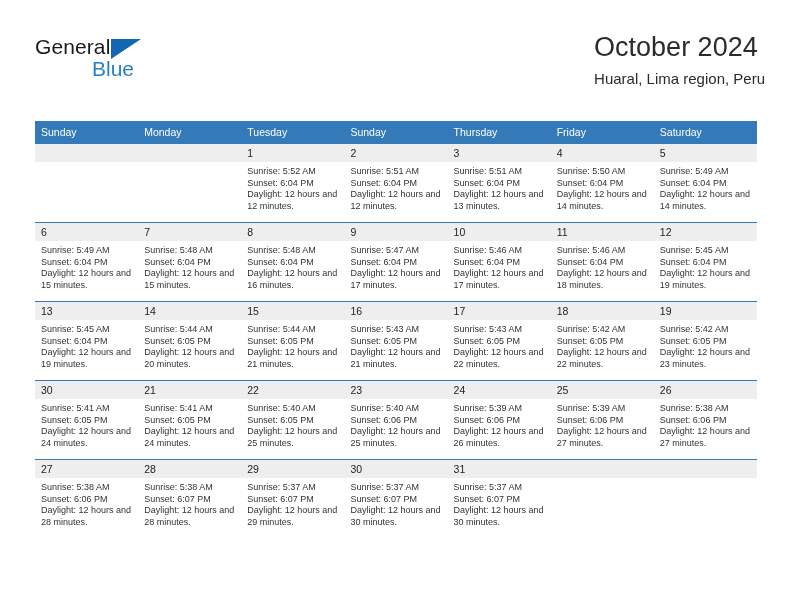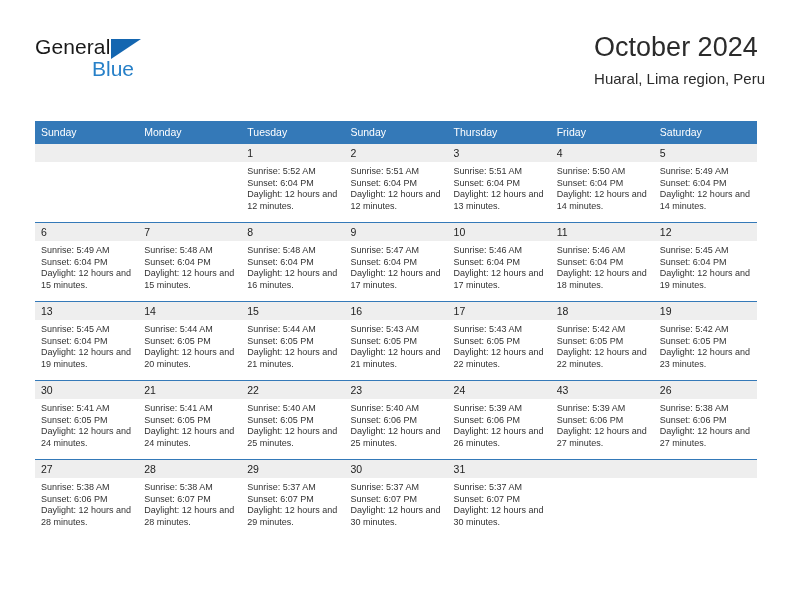--- a/index.html
+++ b/index.html
@@ -385,21 +385,21 @@
           </td>
           <td>
             <span class="daynum">24</span>
             <div class="info">
               <div>Sunrise: 5:39 AM</div>
               <div>Sunset: 6:06 PM</div>
               <div class="daylight">Daylight: 12 hours and 26 minutes.</div>
             </div>
           </td>
           <td>
-            <span class="daynum">43</span>
+            <span class="daynum">25</span>
             <div class="info">
               <div>Sunrise: 5:39 AM</div>
               <div>Sunset: 6:06 PM</div>
               <div class="daylight">Daylight: 12 hours and 27 minutes.</div>
             </div>
           </td>
           <td>
             <span class="daynum">26</span>
             <div class="info">
               <div>Sunrise: 5:38 AM</div>

